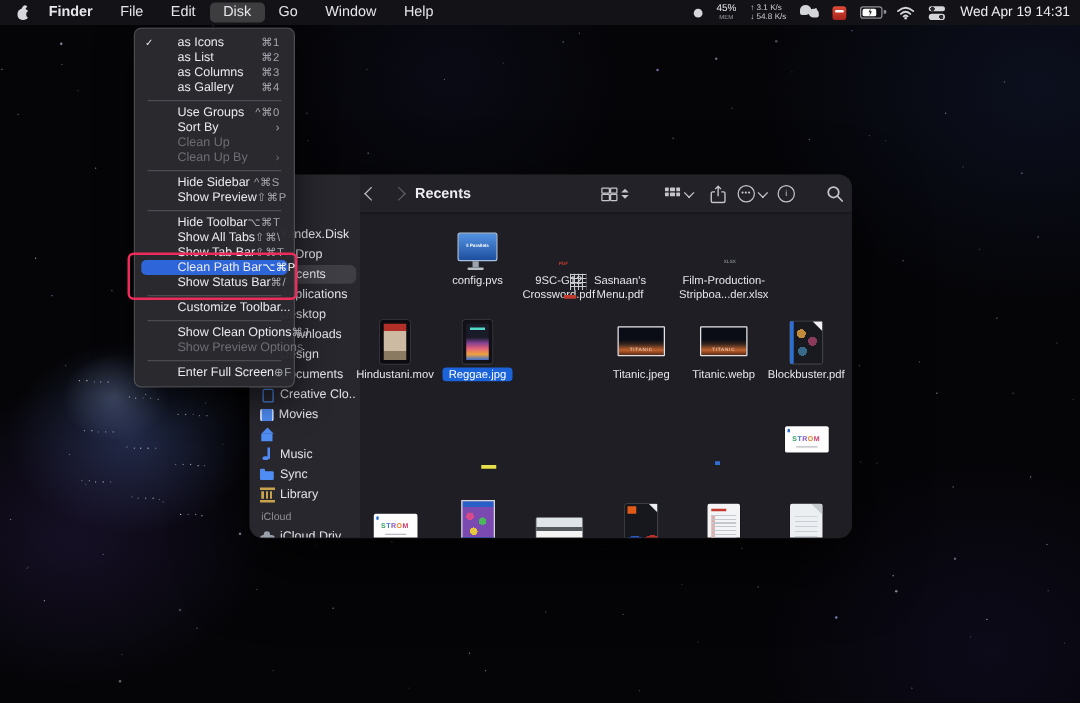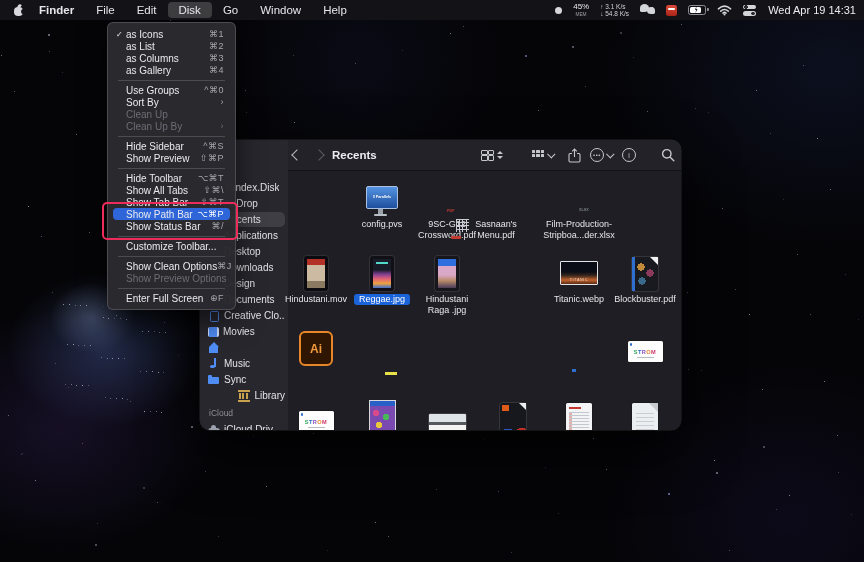--- a/index.html
+++ b/index.html
@@ -48,21 +48,21 @@
   .cc-icon:after{bottom:0;background:radial-gradient(circle at 10px 50%, #2a2a30 1.6px, #d3d5d9 1.9px);}
   .clock{font-size:11px;color:#ececf2;white-space:nowrap;}
 
   
   .vmenu{position:absolute;left:107px;top:22px;width:127px;z-index:20;padding:5px 0;
     background:rgba(43,42,47,.98);border-radius:6px;border:.5px solid rgba(255,255,255,.16);
     box-shadow:0 10px 28px rgba(0,0,0,.6);}
   .m-row{display:flex;align-items:center;height:12px;margin:0 5px;padding:0 6px 0 3px;border-radius:4px;
     font-size:10px;color:#e9e9ee;white-space:nowrap;}
   .m-check{width:10px;font-size:8px;flex:none;}
-  .m-lbl{flex:1;}
+  .m-lbl{flex:1;margin-left:16px;}
   .m-sc{color:#a6a6ae;font-size:9px;letter-spacing:.5px;}
   .m-row.hl{background:#2e66d9;}
   .m-row.hl .m-sc{color:#fff;}
   .m-row.dis{color:#6d6d75;}
   .m-row.dis .m-sc{color:#6d6d75;}
   .m-sep{height:1px;background:#4b4b53;margin:3.5px 10px;}
   .annot{position:absolute;left:102px;top:202px;width:132px;height:34px;z-index:30;
     border:2.5px solid #ee2c5c;border-radius:5px;pointer-events:none;}
 
   
@@ -461,21 +461,21 @@
           <span class="sb-lbl"></span>
         </div>
         <div class="sb-row" style="top: 216px;">
           <span class="sb-ic si-music"></span>
           <span class="sb-lbl">Music</span>
         </div>
         <div class="sb-row" style="top: 232px;">
           <span class="sb-ic si-folder"></span>
           <span class="sb-lbl">Sync</span>
         </div>
-        <div class="sb-row" style="top: 248px; justify-content: flex-end;">
+        <div class="sb-row" style="top: 248px;">
           <span class="sb-ic si-bank"></span>
           <span class="sb-lbl">Library</span>
         </div>
         <div class="sb-head" style="top: 268px;">iCloud</div>
         <div class="sb-row" style="top: 282px;">
           <span class="sb-ic si-cloud"></span>
           <span class="sb-lbl">iCloud Driv...</span>
         </div>
       </div>
     <div class="main">
@@ -587,52 +587,46 @@
             </div>
           </div>
           <div class="cell" style="left: 60px; top: 82px;">
             <div class="thumb" style="height: 38px;">
               <div class="ic ic-reggae-poster"></div>
             </div>
             <div class="glbl">
               <span class="gl-line sel-pill">Reggae.jpg</span>
             </div>
           </div>
-          <div class="cell" style="left: 125px; top: 82px;">
-            <div class="thumb" style="height: 38px;">
-              <div class="ic ic-raga-poster"></div>
-            </div>
-            <div class="glbl">
-              <span class="gl-line">Hindustani</span>
-              <span class="gl-line">Raga .jpg</span>
-            </div>
-          </div>
-          <div class="cell" style="left: 257px; top: 82px;">
+          <div class="cell" style="left: 191px; top: 82px;">
             <div class="thumb" style="height: 38px;">
               <div class="ic ic-titanic">
                 <span class="bdg b-titanic">TITANIC</span>
               </div>
             </div>
             <div class="glbl">
+              <span class="gl-line">Titanic.jpeg</span>
+            </div>
+          </div>
+          <div class="cell" style="left: 257px; top: 82px;">
+            <div class="thumb" style="height: 38px;">
+              <div class="ic ic-titanic">
+                <span class="bdg b-titanic">TITANIC</span>
+              </div>
+            </div>
+            <div class="glbl">
               <span class="gl-line">Titanic.webp</span>
             </div>
           </div>
           <div class="cell" style="left: 323px; top: 82px;">
             <div class="thumb" style="height: 38px;">
               <div class="ic ic-blockbuster"></div>
             </div>
             <div class="glbl">
               <span class="gl-line">Blockbuster.pdf</span>
-            </div>
-          </div>
-          <div class="cell" style="left: -6px; top: 157px;">
-            <div class="thumb" style="height: 38px;">
-              <div class="ic ic-ai-file">
-                <span class="bdg b-ai-file">Ai</span>
-              </div>
             </div>
           </div>
           <div class="cell" style="left: 60px; top: 157px;">
             <div class="thumb" style="height: 38px;">
               <div class="ic ic-doc-highlight"></div>
             </div>
           </div>
           <div class="cell" style="left: 125px; top: 157px;">
             <div class="thumb" style="height: 38px;">
               <div class="ic ic-doc-text"></div>
@@ -767,21 +761,21 @@
         <span class="m-lbl">Show All Tabs</span>
         <span class="m-sc">⇧⌘\</span>
       </div>
       <div class="m-row">
         <span class="m-check"></span>
         <span class="m-lbl">Show Tab Bar</span>
         <span class="m-sc">⇧⌘T</span>
       </div>
       <div class="m-row hl">
         <span class="m-check"></span>
-        <span class="m-lbl">Show Path Bar</span>
+        <span class="m-lbl">Clean Path Bar</span>
         <span class="m-sc">⌥⌘P</span>
       </div>
       <div class="m-row">
         <span class="m-check"></span>
         <span class="m-lbl">Show Status Bar</span>
         <span class="m-sc">⌘/</span>
       </div>
       <div class="m-sep"></div>
       <div class="m-row">
         <span class="m-check"></span>

